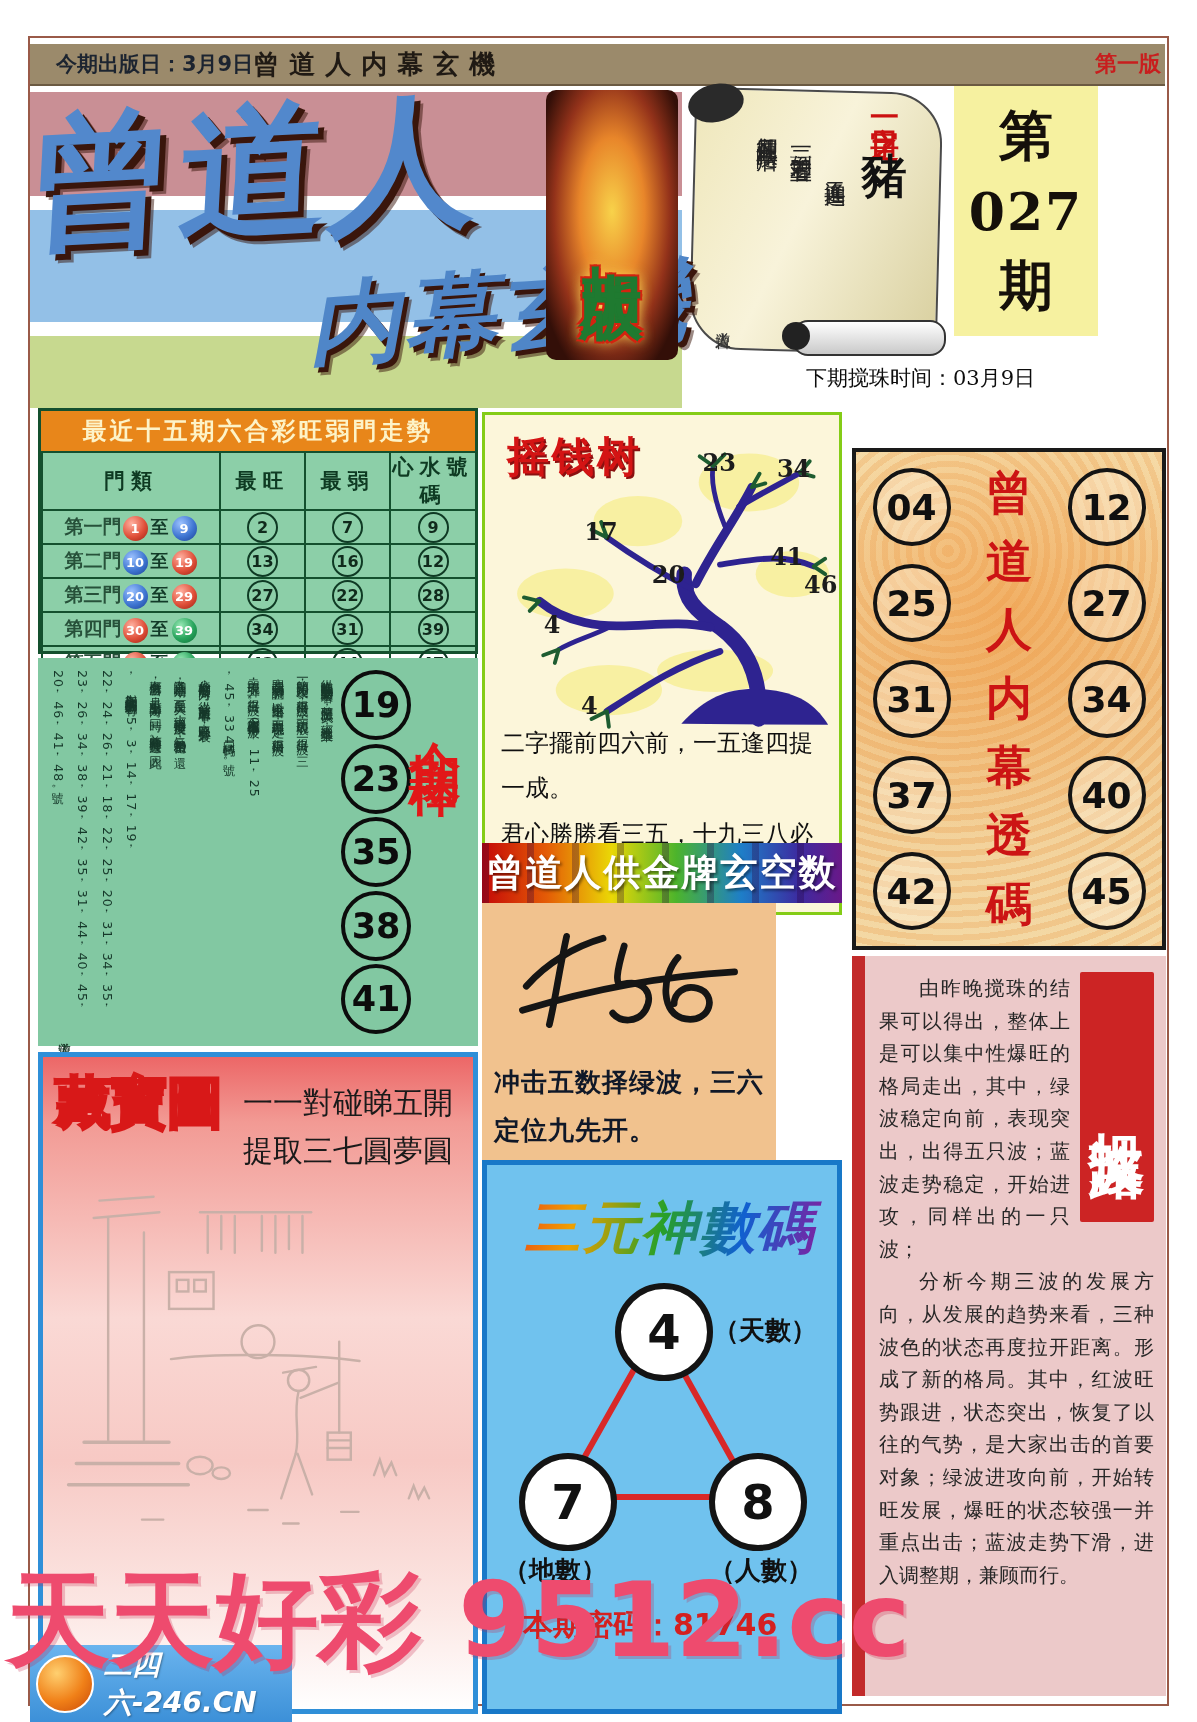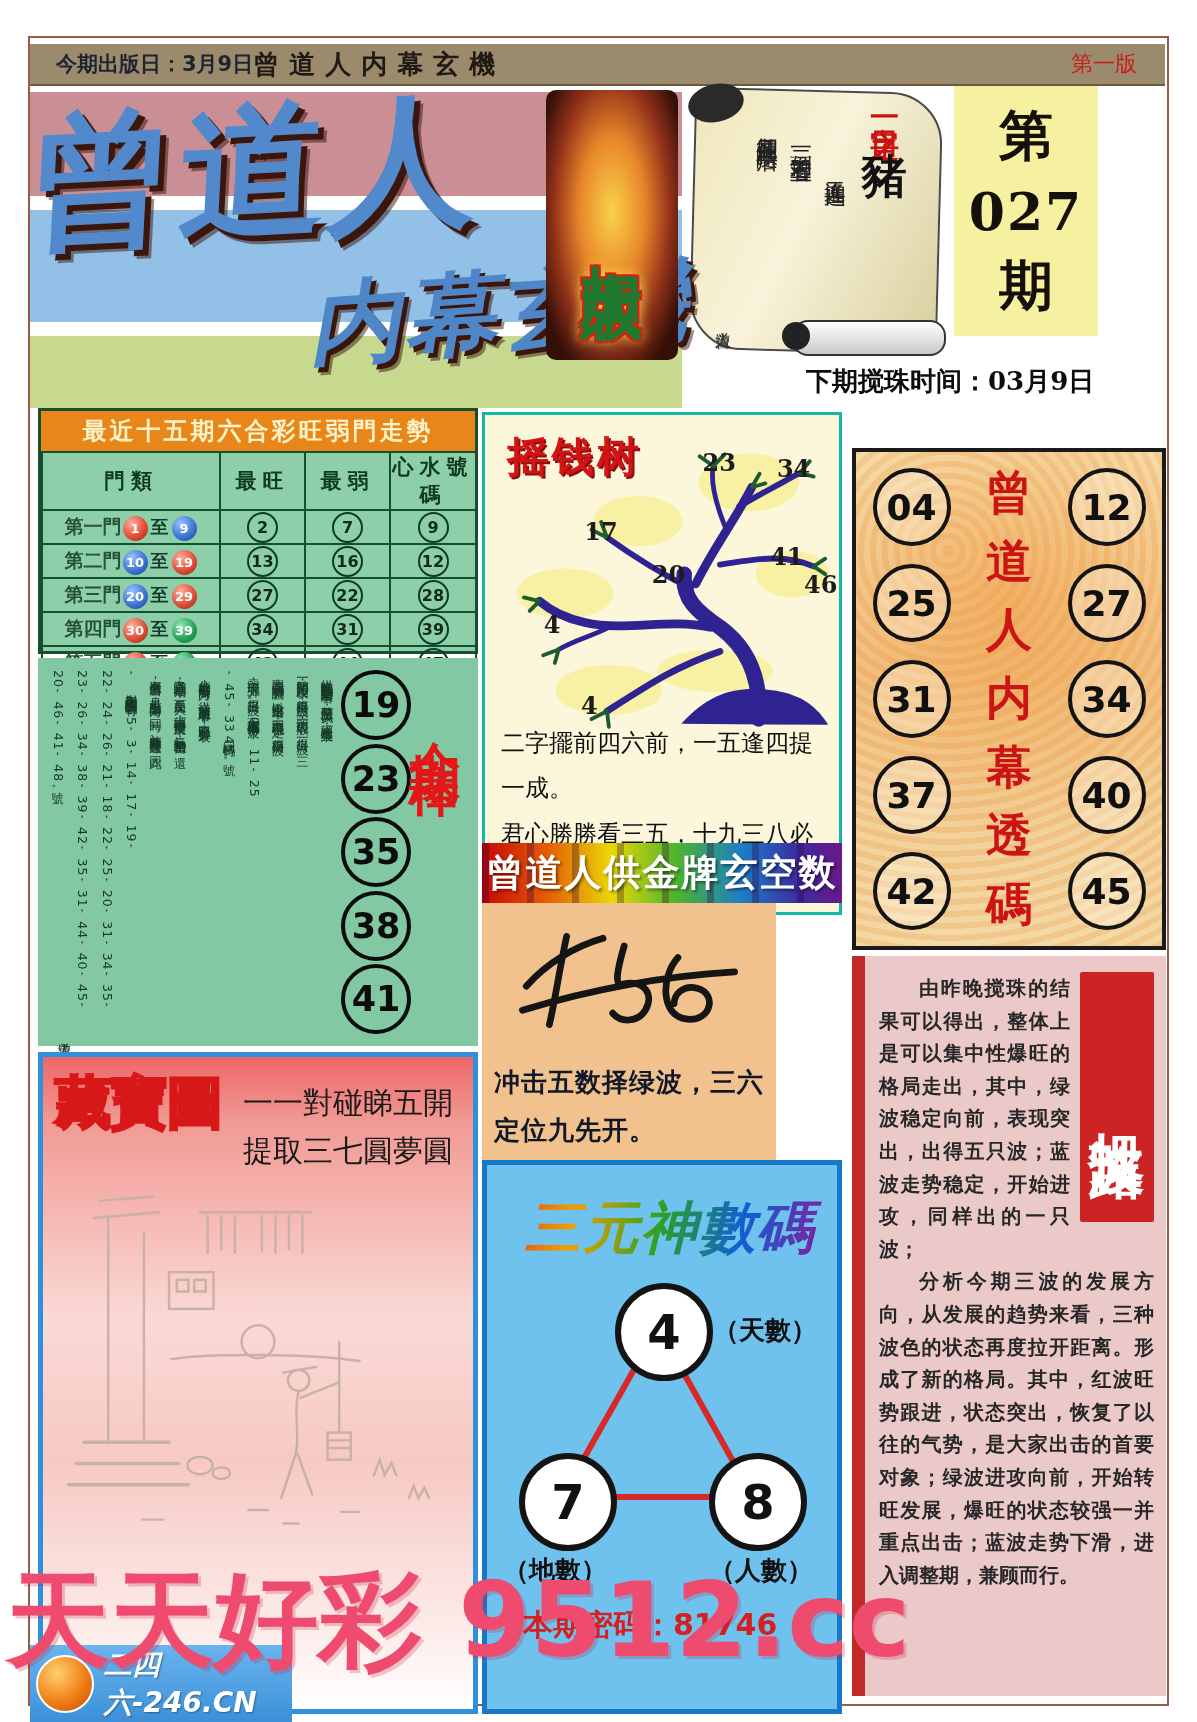--- a/index.html
+++ b/index.html
@@ -6,21 +6,21 @@
   .page{position:relative;width:1197px;height:1722px;background:#fff;
         font-family:"DejaVu Sans",sans-serif;overflow:hidden;}
   .frame{position:absolute;left:28px;top:36px;width:1137px;height:1666px;
          border:2px solid #9a5a48;z-index:0;}
   
   .topbar{position:absolute;left:30px;top:44px;width:1135px;height:42px;
           background:#9b8a6b;display:flex;align-items:center;z-index:2;
           border-bottom:2px solid #6b5a42;box-sizing:border-box;}
   .pub{margin-left:26px;font-size:21px;color:#1c2430;font-weight:bold;}
   .headtitle{flex:1;text-align:left;font-size:26px;font-weight:bold;color:#201a14;letter-spacing:10px;}
-  .edition{margin-right:28px;font-size:22px;color:#c81e1e;font-weight:normal;}
+  .edition{margin-right:4px;font-size:22px;color:#c81e1e;font-weight:bold;}
   
   .band{position:absolute;left:30px;width:652px;z-index:1;}
   .b1{top:92px;height:104px;background:#c98f95;}
   .b2{top:210px;height:112px;background:#93c0e7;}
   .b3{top:336px;height:72px;background:#c7d98f;}
   .mast1{position:absolute;left:30px;top:74px;font-size:146px;font-weight:bold;color:#5288cc;
          transform:skewX(-6deg) rotate(-3deg);letter-spacing:4px;z-index:3;
          text-shadow:6px 6px 0 #3a160c,9px 9px 0 rgba(58,22,12,.5);}
   .mast2{position:absolute;left:318px;top:250px;font-size:92px;font-weight:bold;color:#4f86c8;
          transform:skewX(-14deg) rotate(-4deg);letter-spacing:2px;z-index:3;
@@ -48,22 +48,22 @@
   .scroll-box div:nth-child(2){margin-top:62px;}
   .scroll-box div:nth-child(3){margin-top:32px;}
   .scroll-box div:nth-child(4){margin-top:18px;}
   .scroll-sign{position:absolute;left:20px;bottom:32px;writing-mode:vertical-rl;font-size:16px;color:#333;
          font-family:"DejaVu Serif",serif;}
   .issue{position:absolute;left:954px;top:86px;width:144px;height:250px;background:#f6f1a0;z-index:2;
          display:flex;flex-direction:column;align-items:center;justify-content:center;gap:8px;}
   .issue div{font-family:"DejaVu Serif",serif;font-weight:bold;color:#15100a;}
   .i-cjk{font-size:54px;}
   .i-num{font-size:52px;letter-spacing:2px;}
-  .nextdraw{position:absolute;left:806px;top:364px;width:370px;font-size:26px;color:#0c0c0c;z-index:2;
-         font-family:"DejaVu Serif",serif;font-weight:bold;}
+  .nextdraw{position:absolute;left:806px;top:364px;width:370px;font-size:21px;color:#0c0c0c;z-index:2;
+         font-family:"DejaVu Serif",serif;font-weight:normal;}
   
   .trend{position:absolute;left:38px;top:408px;width:440px;height:246px;border:3px solid #14502e;
          background:#8ccfa8;box-sizing:border-box;z-index:1;}
   .t-title{height:40px;background:#e8861a;color:#fdf3c8;font-weight:bold;font-size:24px;
          display:flex;align-items:center;justify-content:center;letter-spacing:3px;}
   .trend table{width:100%;border-collapse:collapse;table-layout:fixed;}
   .trend th,.trend td{border:2px solid #14502e;text-align:center;padding:0;}
   .trend th{height:33px;font-size:21px;font-weight:bold;color:#0e3a22;letter-spacing:6px;}
   .trend td{height:32px;}
   .door-label{font-size:19px;color:#27513a;font-weight:bold;margin-top:16px;}
@@ -90,21 +90,21 @@
   
   .treasure{position:absolute;left:38px;top:1052px;width:440px;height:662px;border:5px solid #2f8fd8;
         box-sizing:border-box;padding:14px 12px;z-index:1;
         background:linear-gradient(180deg,#ec6767 0%,#f29a94 10%,#fad9d5 40%,#f7c9c4 62%,#fce9e6 86%,#ffffff 100%);}
   .tre-top{display:flex;gap:12px;align-items:flex-start;}
   .tre-title{font-size:56px;font-weight:bold;color:#f6dcdc;-webkit-text-stroke:3px #d81818;flex:0 0 auto;line-height:1.15;}
   .tre-lines{flex:1;padding-top:8px;font-family:"DejaVu Serif",serif;font-size:30px;color:#1a1a1a;
         text-align:center;line-height:1.6;}
   .sketch{width:100%;height:455px;margin-top:4px;}
   
-  .tree{position:absolute;left:482px;top:412px;width:360px;height:503px;border:3px solid #14b8a6;
+  .tree{position:absolute;left:482px;top:412px;width:360px;height:503px;border:3px solid #84cc16;
         background:#fcf6da;box-sizing:border-box;z-index:1;}
   .tree-title{position:absolute;left:22px;top:14px;font-size:42px;font-weight:bold;color:#d41414;
         text-shadow:2px 2px 0 #8a1010;letter-spacing:3px;z-index:2;}
   .tree-area{position:absolute;left:8px;top:8px;right:8px;height:312px;}
   .tree-area svg{width:100%;height:100%;}
   .tree-num{position:absolute;font-family:"DejaVu Serif",serif;font-size:24px;font-weight:bold;color:#1c1c1c;}
   .tree-verse{position:absolute;left:16px;bottom:8px;right:8px;font-family:Liberation Mono, monospace;
         font-size:24px;color:#101010;line-height:1.9;}
   
   .banner{position:absolute;left:482px;top:843px;width:360px;height:60px;display:flex;align-items:center;
@@ -148,21 +148,21 @@
         justify-content:center;font-size:36px;font-weight:bold;color:#101010;background:rgba(255,250,235,.35);}
   .tm-mid{width:84px;display:flex;flex-direction:column;align-items:center;justify-content:space-between;padding:10px 0;}
   .tm-char{font-size:46px;font-weight:bold;color:#cc1414;font-family:"DejaVu Serif",serif;}
   
   .wave{position:absolute;left:852px;top:956px;width:314px;height:740px;background:#ecc9c9;
         border-left:13px solid #c22a2a;box-sizing:border-box;padding:16px 12px 12px 14px;z-index:1;}
   .wave-title{float:right;width:74px;height:250px;background:#cc2424;color:#fff;writing-mode:vertical-rl;
         text-orientation:upright;font-size:56px;font-weight:bold;display:flex;align-items:center;
         justify-content:center;margin:0 0 10px 10px;letter-spacing:6px;border-radius:2px;}
   .wave-p{margin:0;text-indent:2em;font-size:20px;line-height:1.63;color:#272727;text-align:justify;
-        font-family:"DejaVu Serif",serif;font-weight:bold;}
+        font-family:"DejaVu Serif",serif;}
   
   .watermark{position:absolute;left:6px;top:1552px;font-size:104px;font-weight:bold;color:#ee4b6e;
         white-space:nowrap;z-index:40;text-shadow:3px 3px 0 rgba(200,30,70,.25);}
   .logo{position:absolute;left:30px;top:1645px;width:262px;height:77px;z-index:30;
         background:linear-gradient(180deg,#6ab4ee,#3c90d8);display:flex;align-items:center;}
   .logo-ball{width:54px;height:54px;border-radius:50%;margin-left:6px;flex:0 0 auto;
         background:radial-gradient(circle at 35% 30%,#ffd070,#f08018 55%,#c84808);border:2px solid #fff;}
   .logo-text{margin-left:10px;font-size:28px;font-weight:bold;font-style:italic;color:#fff;
         text-shadow:1px 1px 2px rgba(0,0,0,.35);}
 </style>

